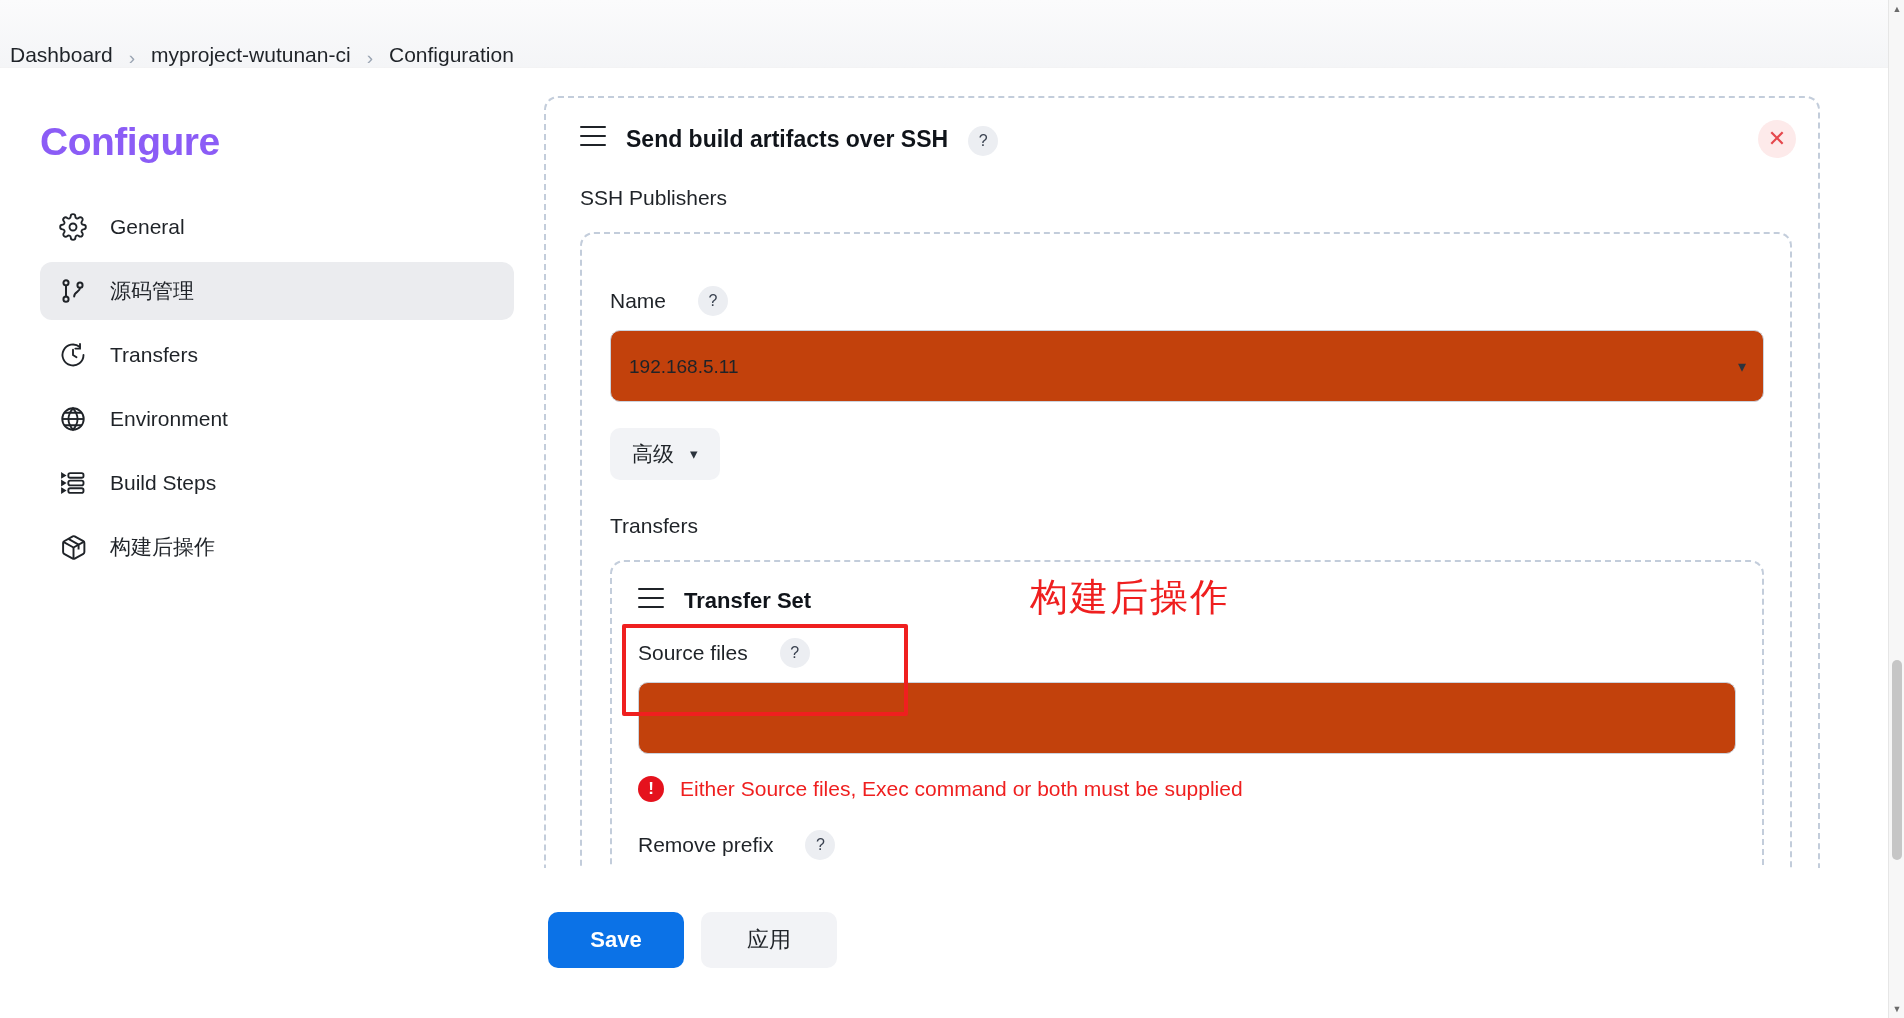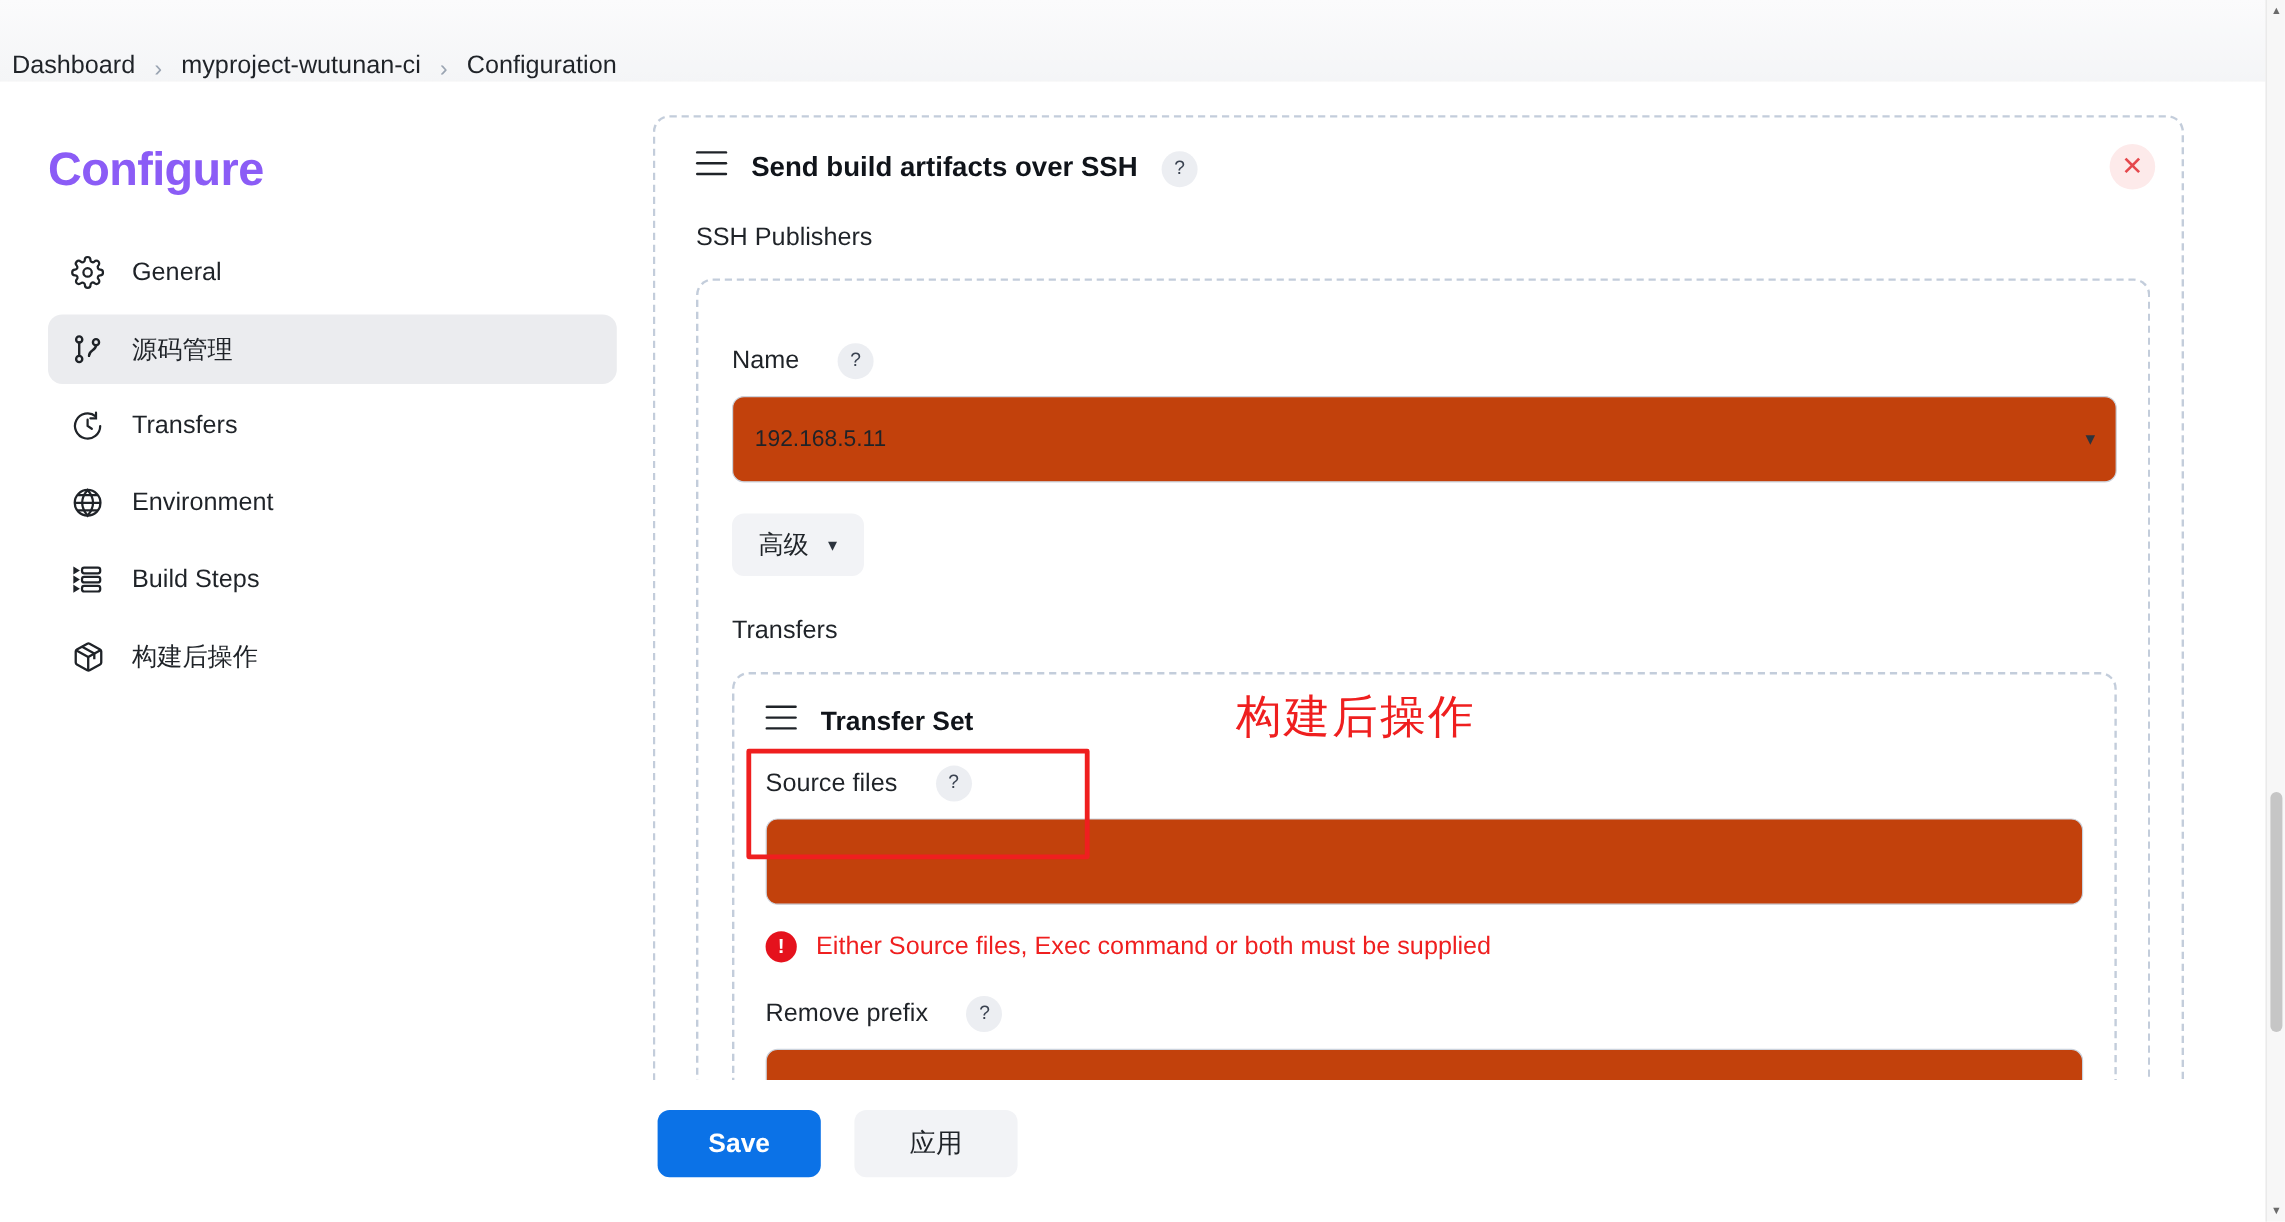--- a/index.html
+++ b/index.html
@@ -269,26 +269,26 @@
     background: #e5121d;
     color: #fff;
     display: flex; align-items: center; justify-content: center;
     font-size: 17px; font-weight: 700;
     flex: 0 0 26px;
   }
 
   
   #footer {
     position: absolute;
-    left: 540px; top: 902px;
+    left: 540px; top: 868px;
     width: 1348px; height: 100px;
     background: #fff;
     display: flex;
-    align-items: center;
-    gap: 28px;
+    align-items: flex-end;
+    gap: 17px;
     padding-left: 8px;
     z-index: 50;
     border-top: 1px solid transparent;
   }
   .btn-primary {
     height: 56px;
     min-width: 136px;
     padding: 0 30px;
     background: #0b72e7;
     color: #fff;

